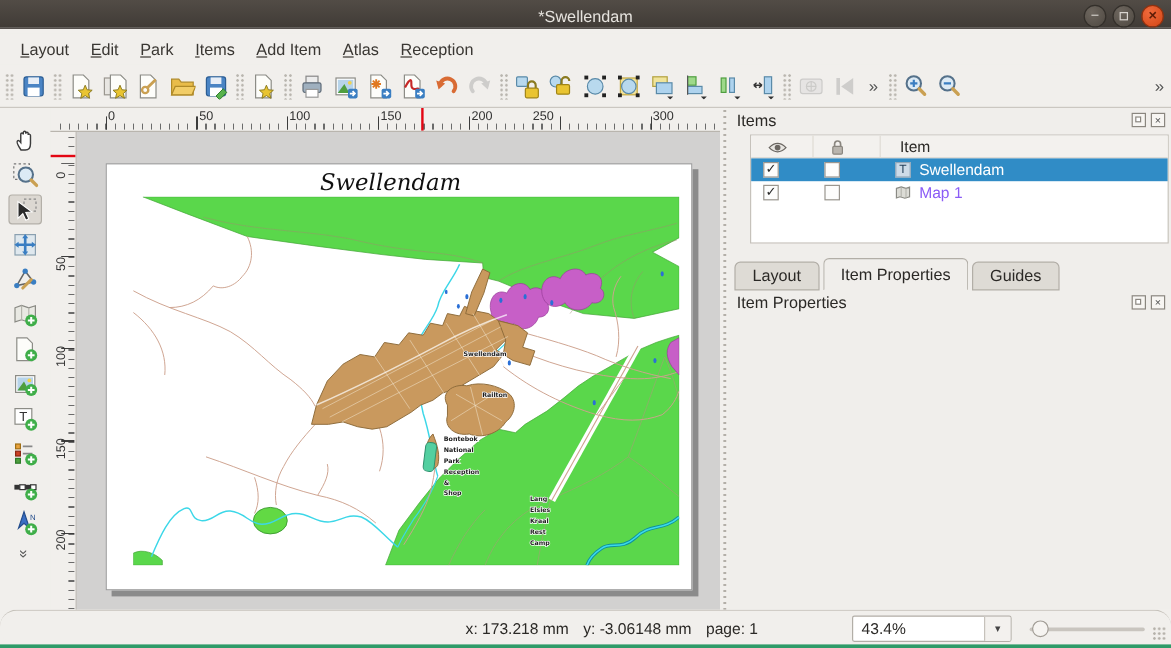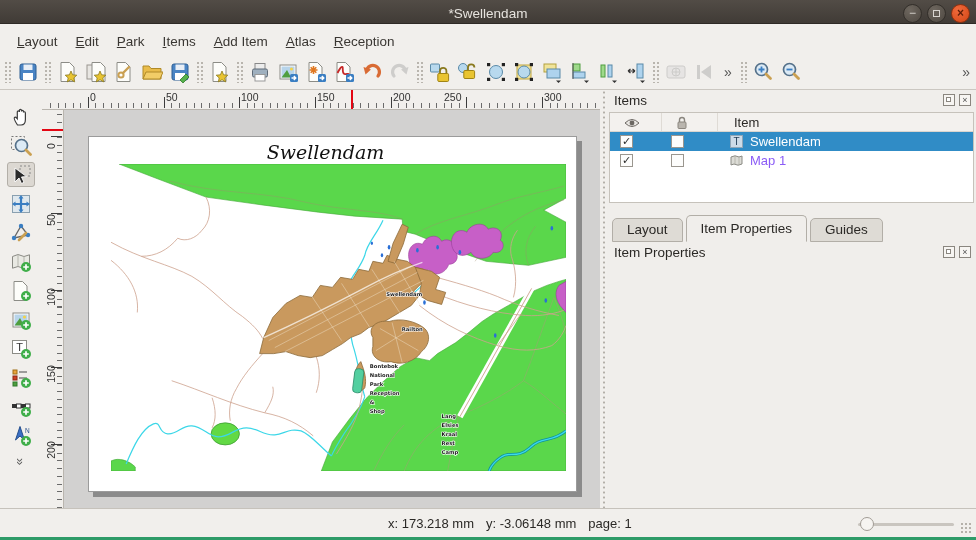--- a/index.html
+++ b/index.html
@@ -61,21 +61,21 @@
   .vsplitter { position:absolute; right:369px; width:7px; top:0; bottom:0; background:#f1efec;
     background-image:radial-gradient(circle,#b3afa8 1px,transparent 1.2px); background-size:4px 5px; background-repeat:repeat-y; background-position:center 180px; }
 
   
   .rightpanel { position:absolute; right:0; width:369px; top:0; bottom:0; background:#f0eeeb; }
   .ptitle { position:absolute; left:7px; font-size:13.5px; color:#2b2926; }
   .picons { position:absolute; right:5px; display:flex; gap:4px; }
   .pico { width:12px; height:12px; border:1px solid #8a867f; background:#f7f5f2; font-size:9px; line-height:10px; text-align:center; color:#555; position:relative; }
   .pico .inner { position:absolute; left:2px; top:2px; width:5px; height:5px; border:1px solid #8a867f; background:#fff; }
 
-  .items-table { position:absolute; left:2px; right:2px; top:22px; height:91px; background:#fff; border:1px solid #c6c2bb; }
+  .items-table { position:absolute; left:18px; right:2px; top:22px; height:91px; background:#fff; border:1px solid #c6c2bb; }
   .itable-header { position:relative; height:19px; background:#f3f1ee; border-bottom:1px solid #d9d5cf; }
   .col-sep1 { position:absolute; left:51px; top:0; bottom:0; width:1px; background:#dfdbd5; }
   .col-sep2 { position:absolute; left:107px; top:0; bottom:0; width:1px; background:#dfdbd5; }
   .itable-header .hitem { position:absolute; left:124px; top:2px; color:#2b2926; }
   .irow { position:relative; height:19px; }
   .irow.selected { background:#308cc6; }
   .irow.selected .ilabel { color:#fff; }
   .cb { position:absolute; top:3px; width:13px; height:13px; background:#fdfdfc; border:1px solid #9a968f; font-size:11px; line-height:11px; text-align:center; color:#2b2b2b; }
   .cb.eye { left:10px; } .cb.lock { left:61px; }
   .itype { position:absolute; left:120px; top:3px; width:13px; height:13px; }
@@ -83,21 +83,21 @@
   .ilabel { position:absolute; left:140px; top:2px; color:#8b5cf6; }
 
   .tsplit { position:absolute; left:0; right:0; top:124px; text-align:center; color:#aaa6a0; font-size:9px; letter-spacing:2px; line-height:6px; }
   .tabsrow { position:absolute; left:5px; right:0; top:127px; height:25px; display:flex; align-items:flex-end; }
   .tab { border:1px solid #b2aea7; border-radius:5px 5px 0 0; background:#dedbd5; padding:3px 14px 4px; font-size:13.5px; color:#2b2926; margin-right:3px; }
   .tab.active { background:#f0eeeb; border-bottom-color:#f0eeeb; padding-top:5px; padding-bottom:5px; }
 
   .props-title-row { position:absolute; left:0; right:0; top:153px; height:20px; }
 
   
-  .statusbar { position:absolute; left:0; right:0; bottom:3px; height:29px; background:#f1efec; border-top:1px solid #c6c2bb; }
+  .statusbar { position:absolute; left:0; right:0; bottom:3px; height:29px; background:#f1efec; border-top:1px solid #c6c2bb;border-radius:14px; }
   .coords { position:absolute; left:388px; top:7px; display:flex; gap:12px; color:#2b2926; }
   .zoomcombo { position:absolute; left:710px; top:4px; width:133px; height:22px; background:#fff; border:1px solid #b2aea7; border-radius:2px; }
   .zoomcombo .val { position:absolute; left:7px; top:2px; color:#2b2926; }
   .zoomcombo .dd { position:absolute; right:0; top:0; bottom:0; width:22px; border-left:1px solid #c6c2bb; background:#f3f1ee; text-align:center; line-height:20px; font-size:9px; color:#444; }
   .zslider { position:absolute; left:858px; top:14px; width:96px; height:3px; background:#c9c5bf; border-radius:2px; }
   .zhandle { position:absolute; left:860px; top:8px; width:14px; height:14px; border-radius:50%; background:#f6f4f1; border:1px solid #a19c95; }
   .rgrip { position:absolute; right:4px; bottom:3px; width:12px; height:12px;
     background-image:radial-gradient(circle,#b5b1aa 1px,transparent 1.2px); background-size:4px 4px; }
   .bottombar { position:absolute; left:0; right:0; bottom:0; height:3px; background:#2e9b68; }
 
@@ -631,19 +631,23 @@
       </div>
     </div>
   </div>
 
   <div class="statusbar">
     <div class="coords">
       <span>x: 173.218 mm</span>
       <span>y: -3.06148 mm</span>
       <span>page: 1</span>
     </div>
+    <div class="zoomcombo">
+      <span class="val">43.4%</span>
+      <div class="dd"><span>▾</span></div>
+    </div>
     <div class="zslider"></div>
     <div class="zhandle"></div>
     <div class="rgrip"></div>
   </div>
   <div class="bottombar"></div>
 
 </div>
 
 </body></html>

